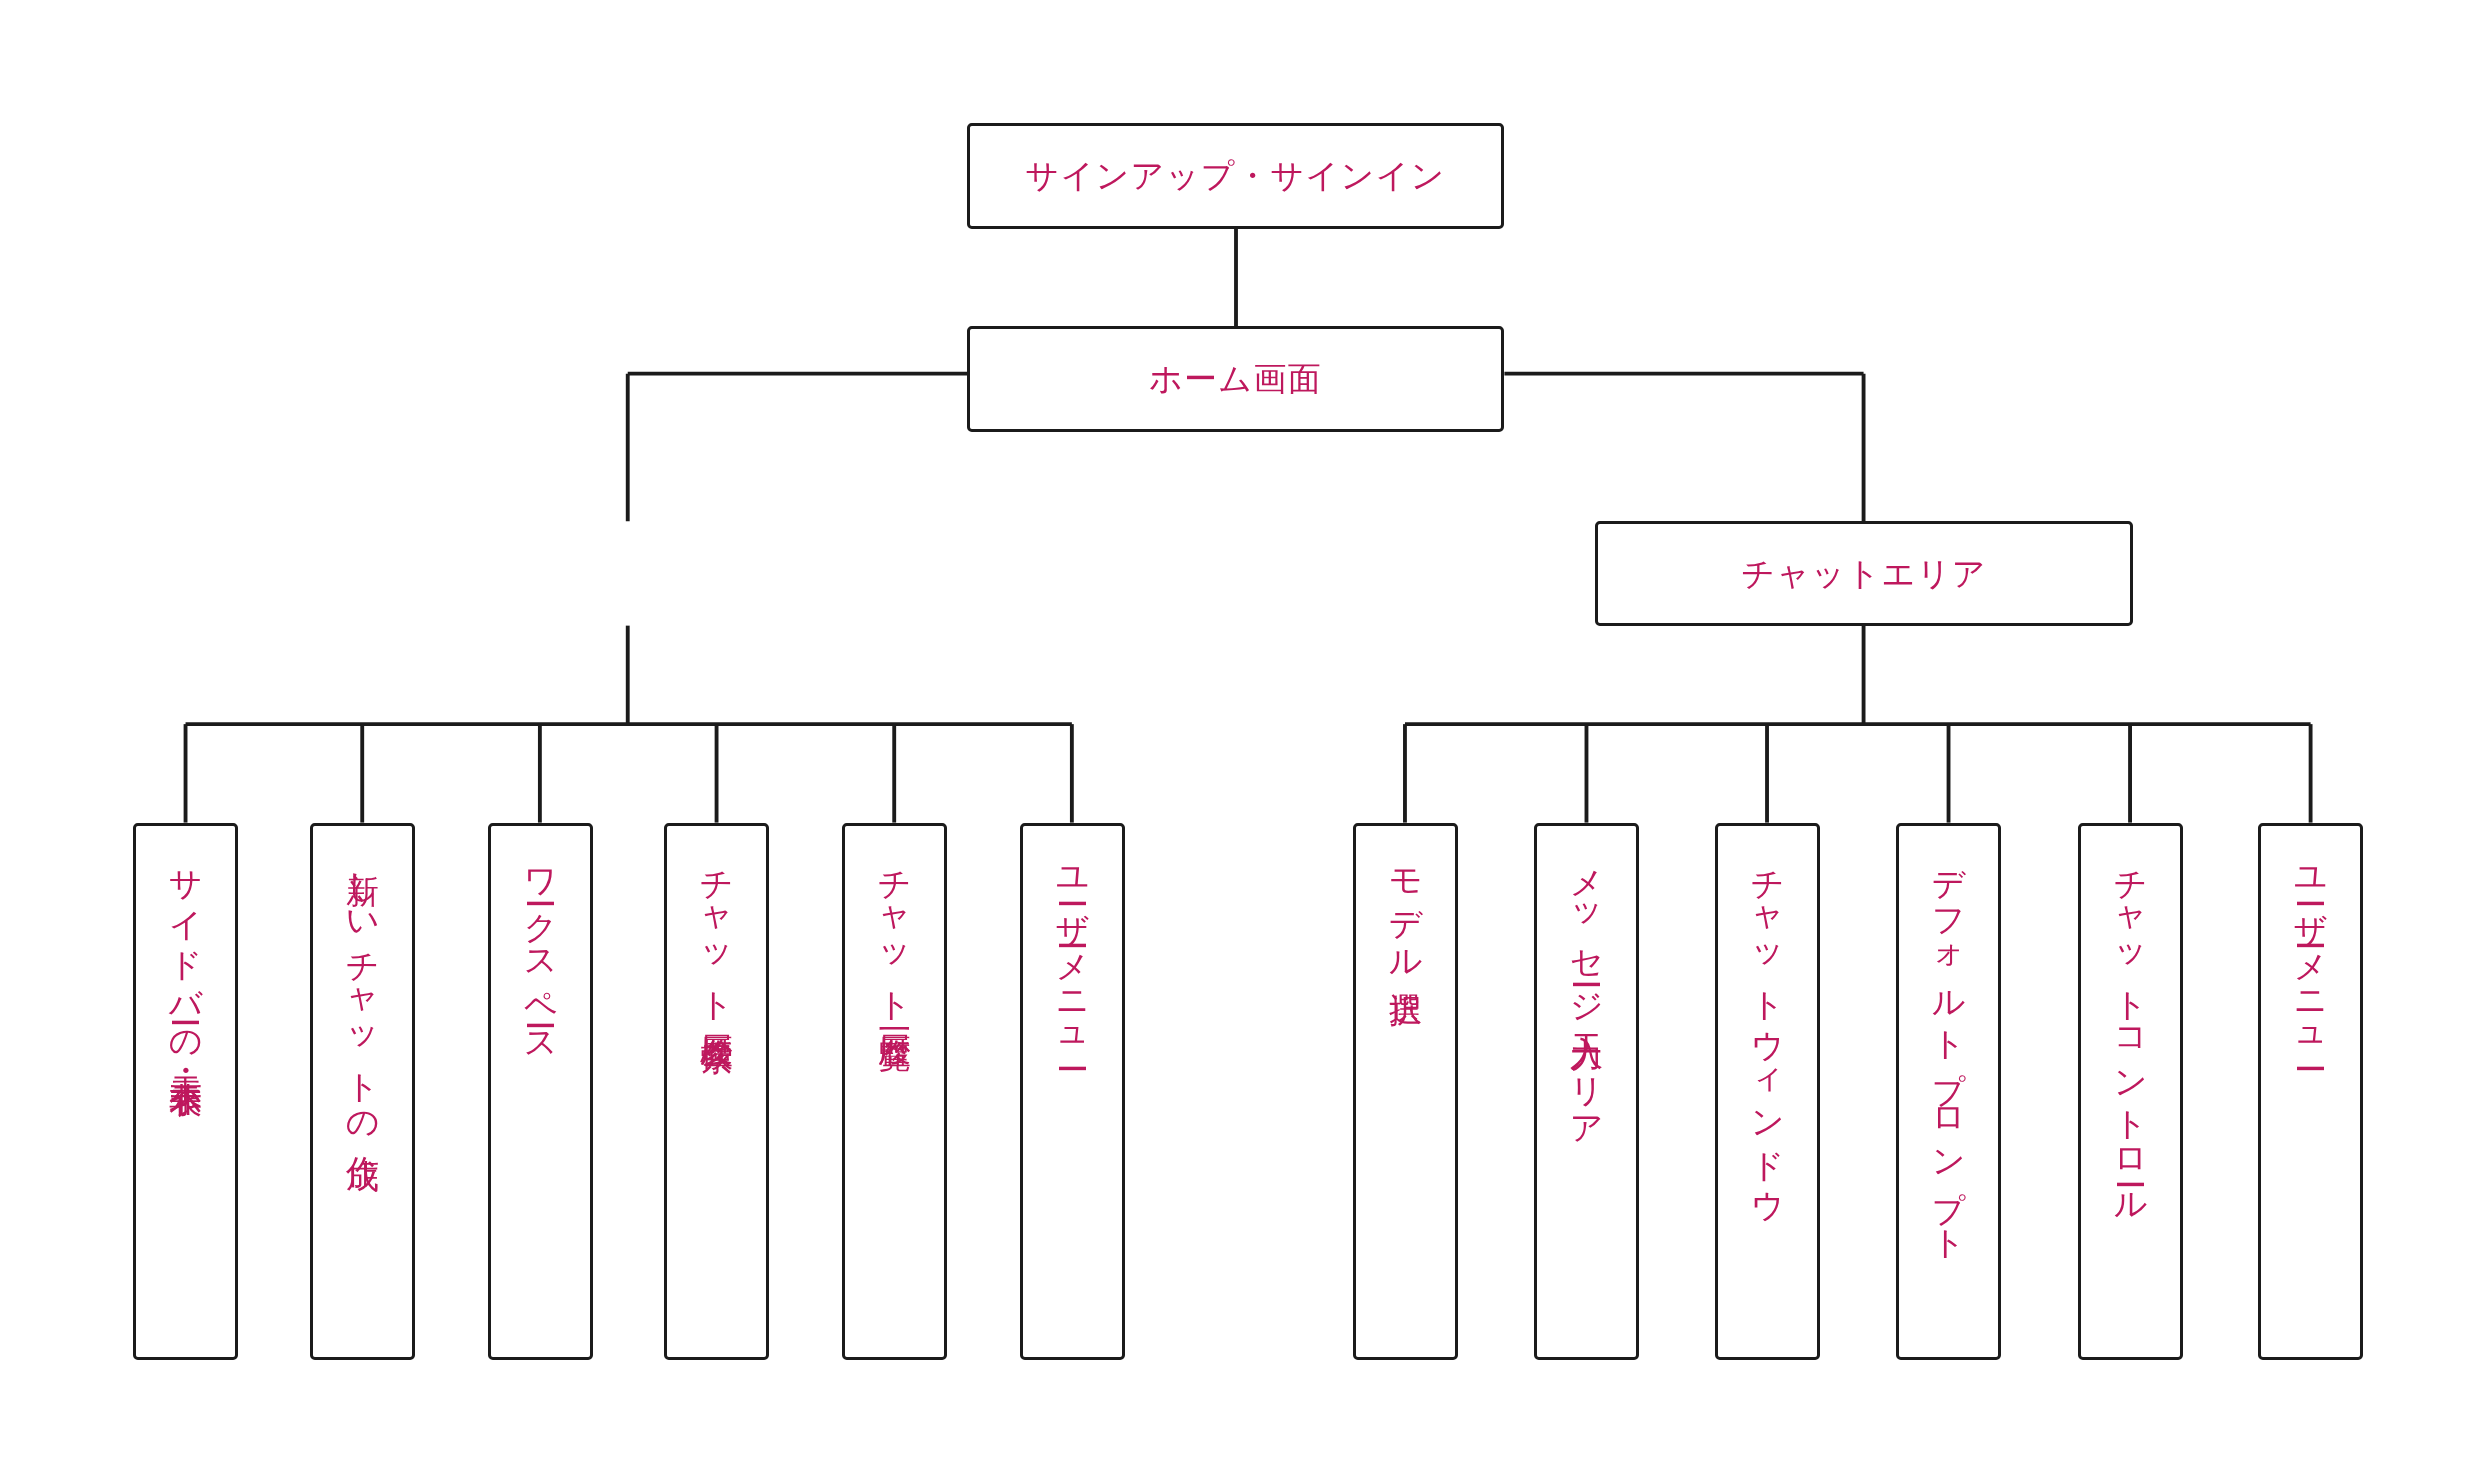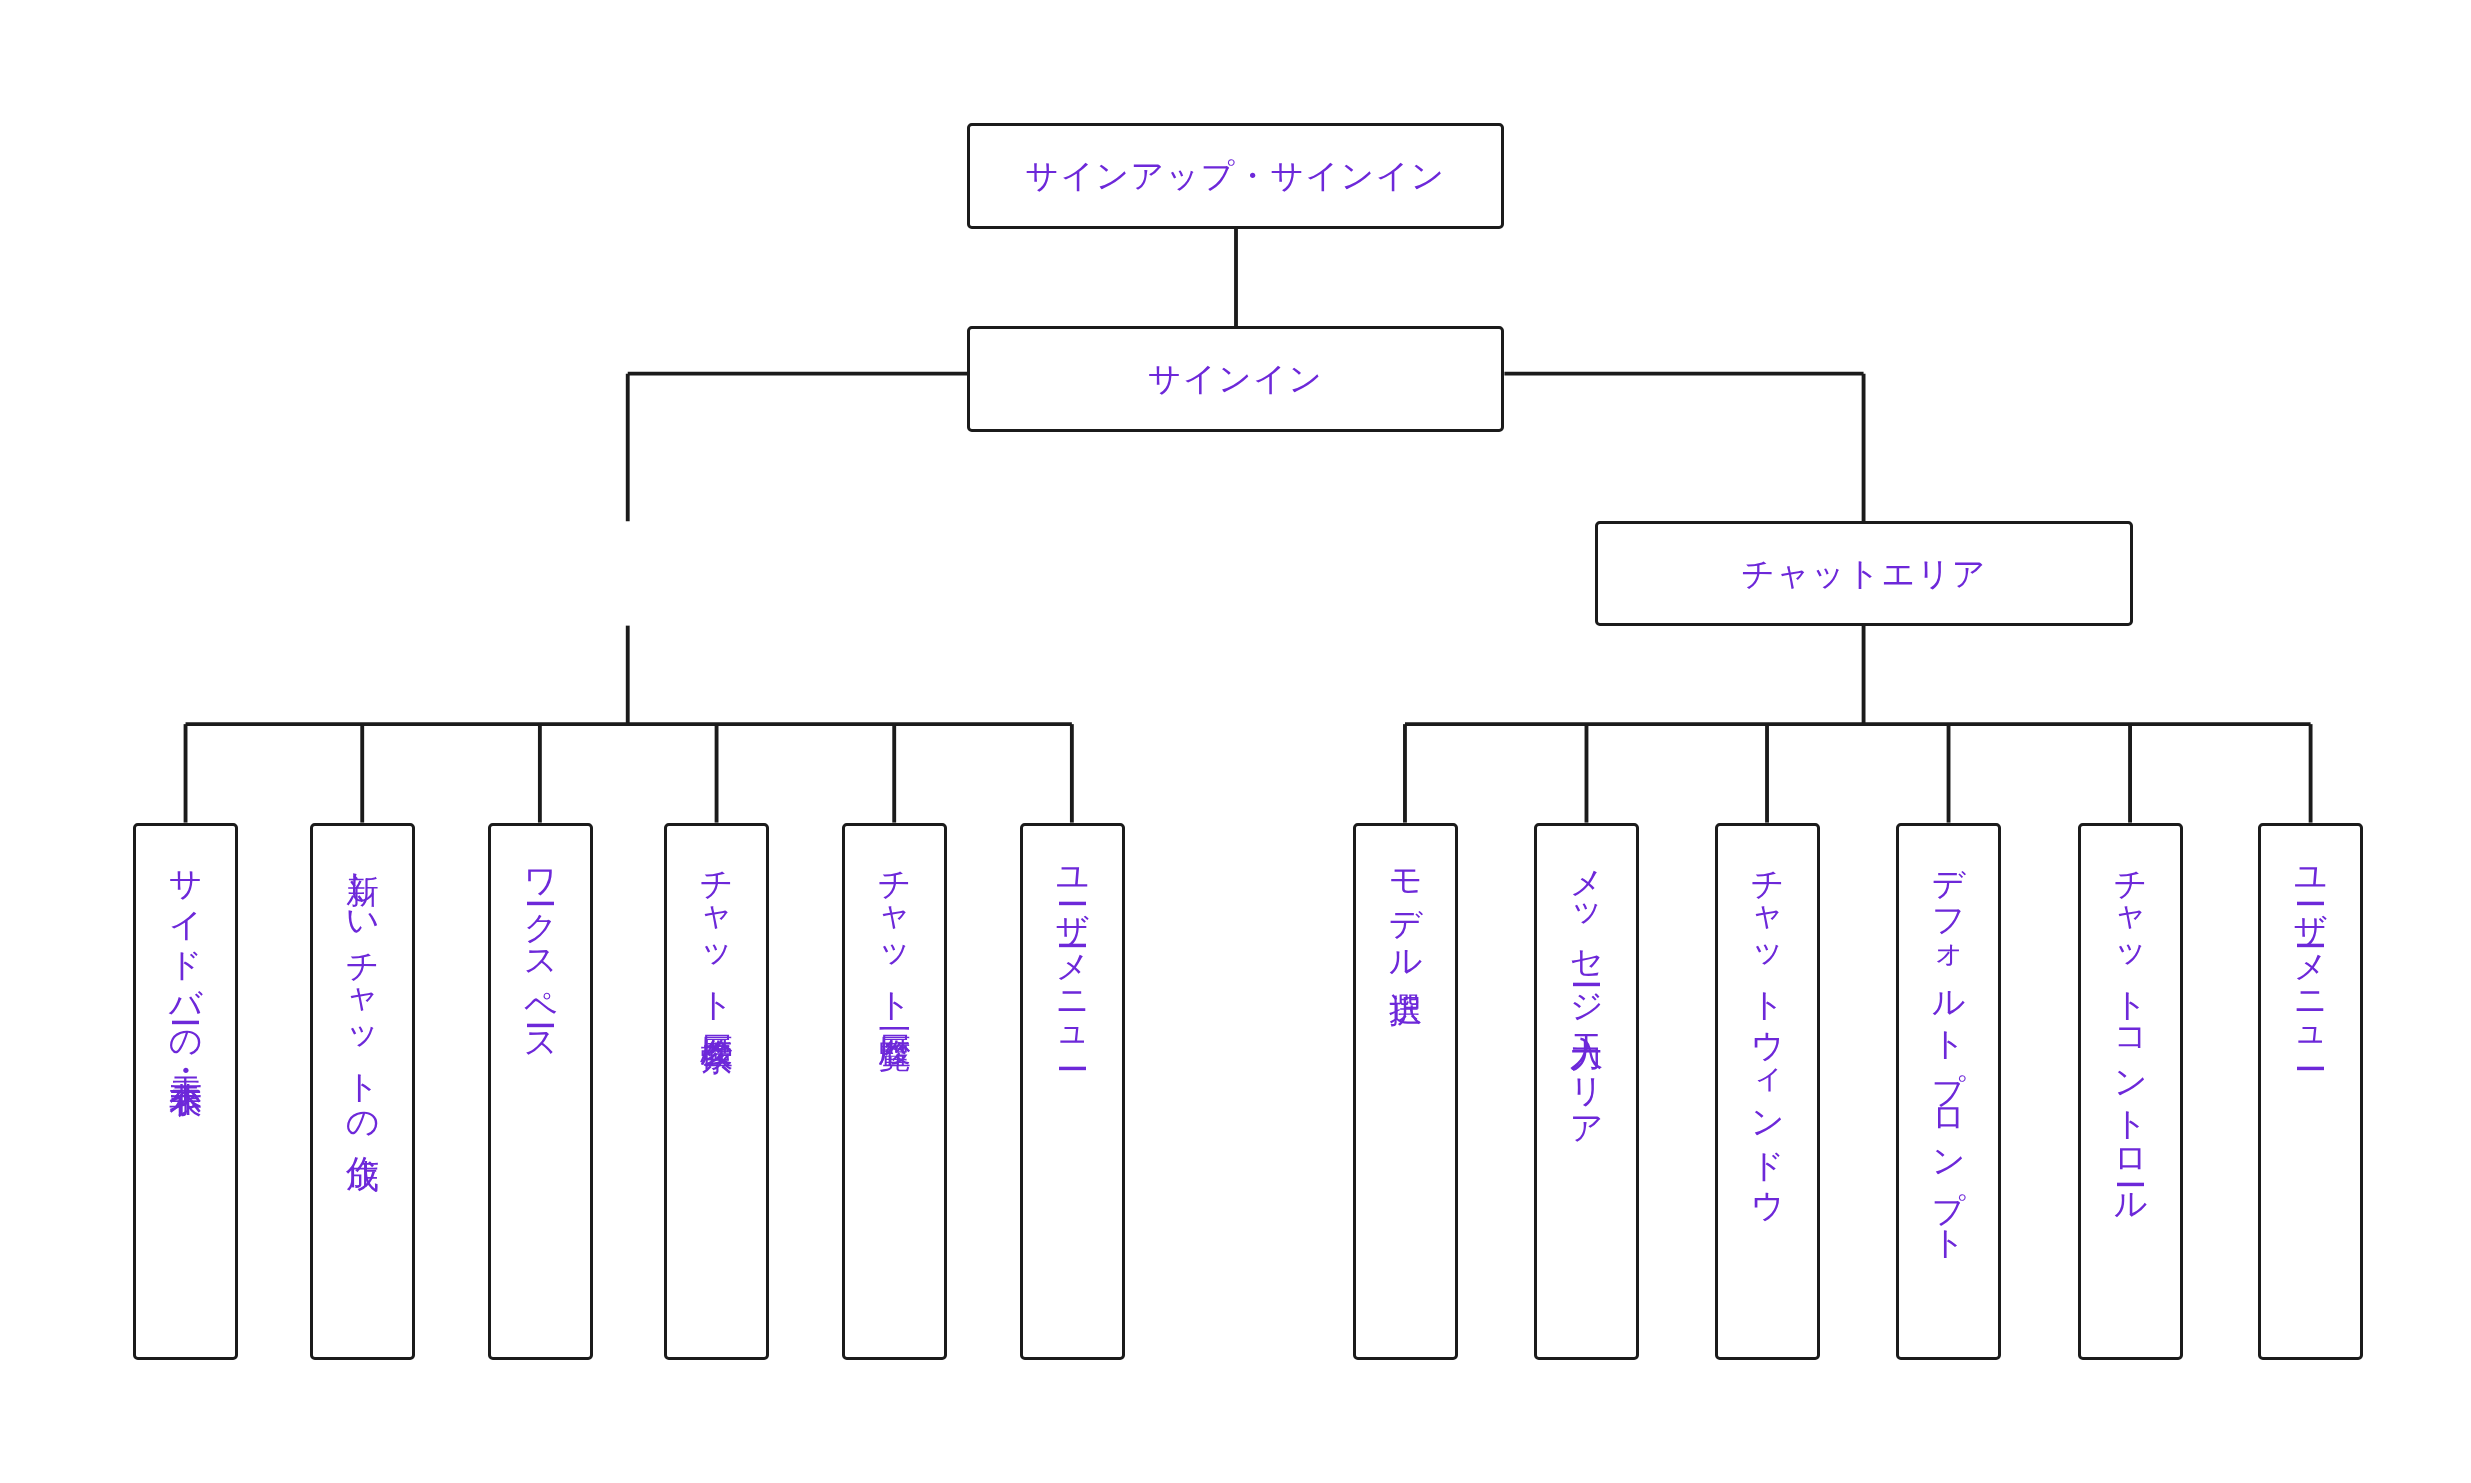--- a/index.html
+++ b/index.html
@@ -42,21 +42,21 @@
     border: 3.9px solid #1b1b1b;
     border-radius: 4.8px;
     display: flex;
     align-items: center;
     justify-content: center;
     z-index: 2;
   }
   .node .label {
     display: block;
     letter-spacing: 0.04em;
-    color: #6d28d9;
+    color: #be185d;
     white-space: nowrap;
   }
   
   .node.h .label {
     font-size: 33px;
     line-height: 1.2;
   }
   
   .node.v {
     align-items: flex-start;
@@ -104,21 +104,21 @@
     <line x1="2018" y1="750" x2="2018" y2="852"></line>
     <line x1="2206" y1="750" x2="2206" y2="852"></line>
     <line x1="2393" y1="750" x2="2393" y2="852"></line>
   </svg>
 
   <div class="node h" style="left:967px; top:123px; width:537px; height:106px;">
     <span class="label">サインアップ・サインイン</span>
   </div>
 
   <div class="node h" style="left:967px; top:326px; width:537px; height:106px;">
-    <span class="label">サインイン</span>
+    <span class="label">ホーム画面</span>
   </div>
 
 
   <div class="node h" style="left:1595px; top:521px; width:538px; height:105px;">
     <span class="label">チャットエリア</span>
   </div>
 
   <div class="node v" style="left:133px; top:823px; width:105px; height:537px;">
     <span class="label">サイドバーの表示・非表示</span>
   </div>

